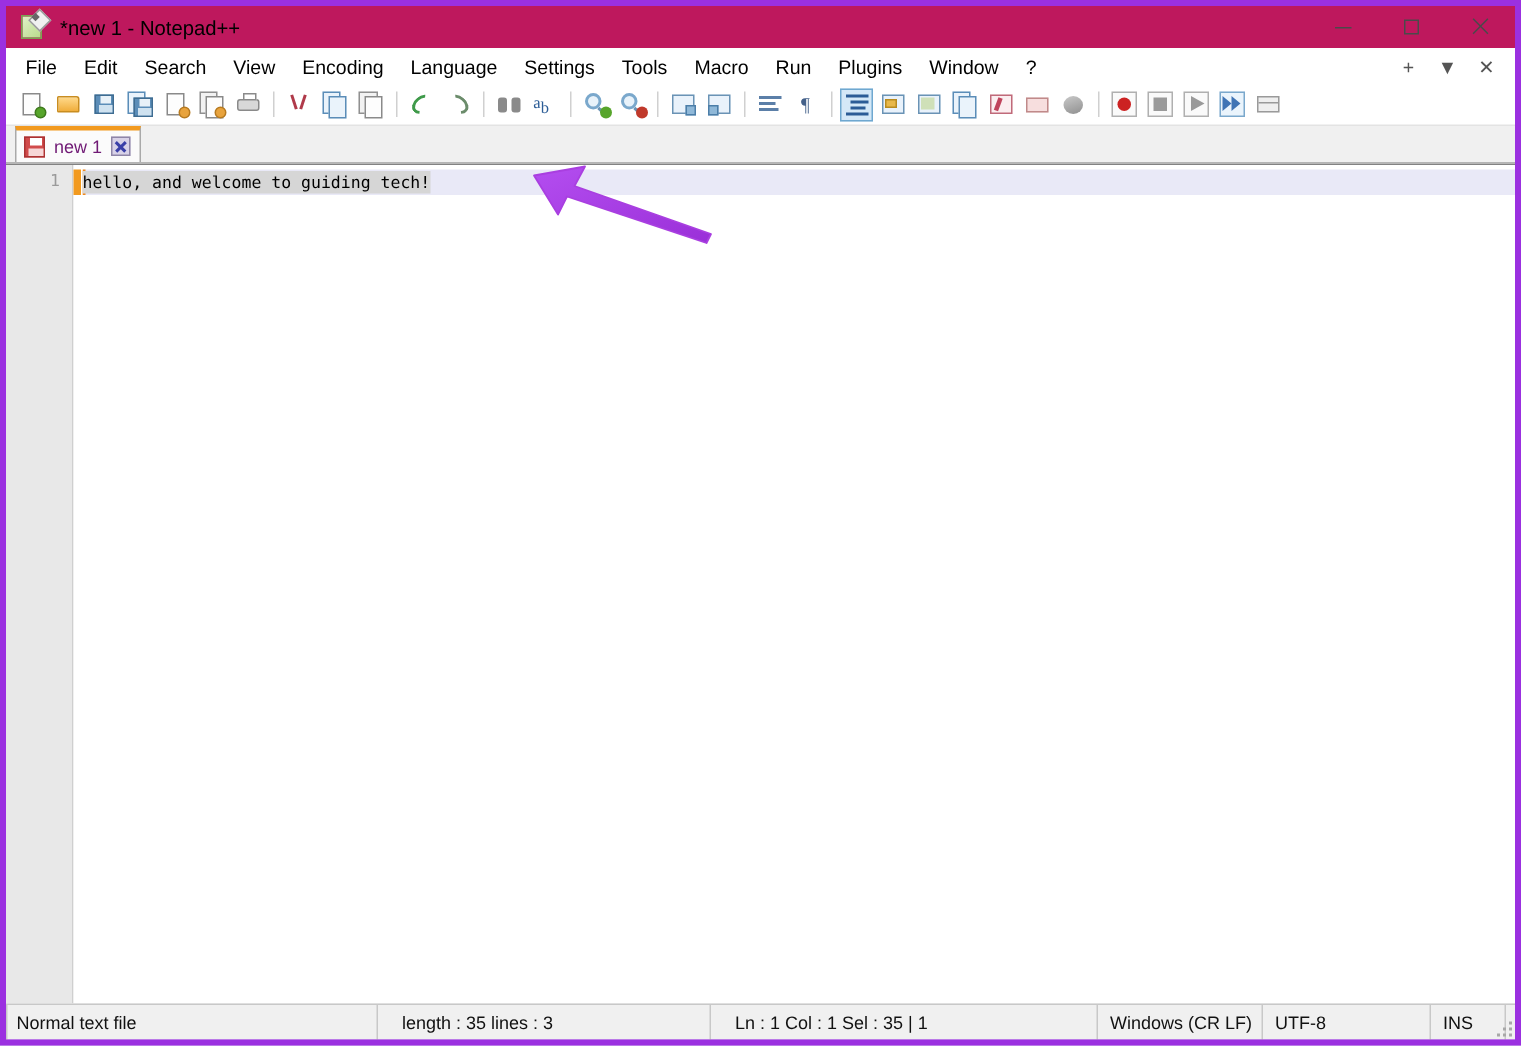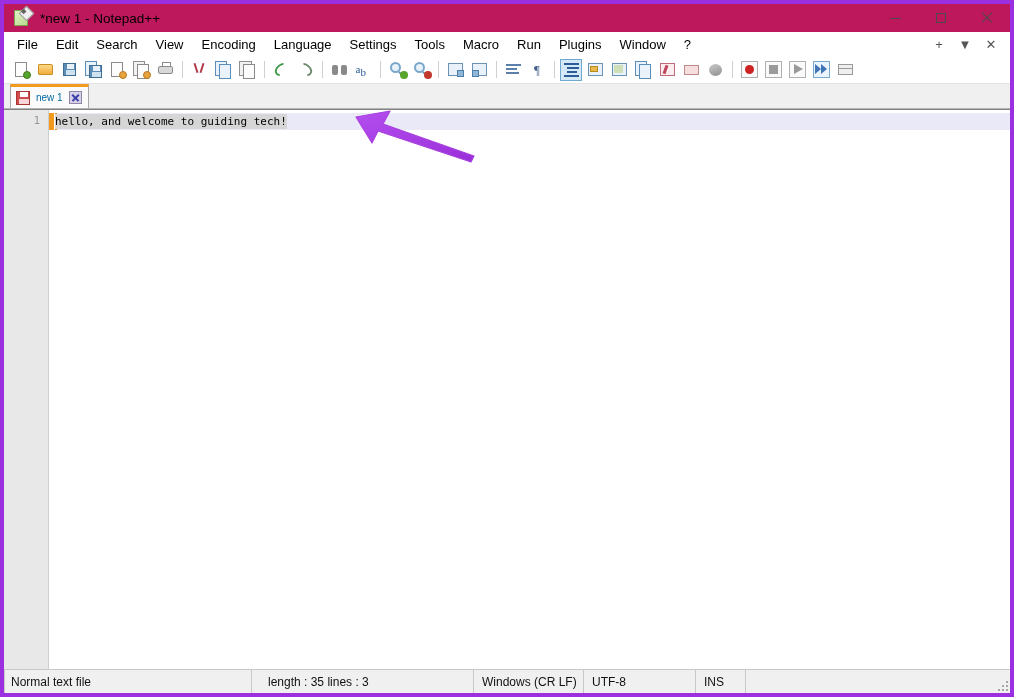--- a/index.html
+++ b/index.html
@@ -263,21 +263,21 @@
   .tab-floppy{
     position:absolute;left:0;top:0;width:14px;height:14px;
     background:#d14b4b;border:1px solid #a33;box-sizing:border-box;
   }
   .tab-floppy:before{
     content:"";position:absolute;left:3px;top:0px;width:8px;height:5px;background:#fff;
   }
   .tab-floppy:after{
     content:"";position:absolute;left:2px;bottom:0px;width:10px;height:5px;background:#f6d6d6;
   }
-  .tab-label{font-size:10px;color:#0369a1;white-space:nowrap;}
+  .tab-label{font-size:12px;color:#701a75;white-space:nowrap;}
   .tab-close{
     width:13px;height:13px;
     background:#d8d2e8;border:1px solid #8f86a8;box-sizing:border-box;
     position:relative;cursor:default;
   }
   .tab-close:before,.tab-close:after{
     content:"";position:absolute;left:1px;top:5px;width:9px;height:1.6px;background:#3a3fa8;
   }
   .tab-close:before{transform:rotate(45deg);}
   .tab-close:after{transform:rotate(-45deg);}
@@ -645,20 +645,21 @@
         <div class="code-line">
           <span class="sel-text">hello, and welcome to guiding tech!</span>
         </div>
         <div class="vscroll"></div>
       </div>
     </div>
 
     <div class="statusbar">
       <div class="sb-cell first" style="width:248px;">Normal text file</div>
       <div class="sb-cell" style="width:222px;padding-left:16px;">length : 35   lines : 3</div>
+      <div class="sb-cell" style="width:258px;padding-left:16px;">Ln : 1    Col : 1    Sel : 35 | 1</div>
       <div class="sb-cell" style="width:110px;padding-left:8px;">Windows (CR LF)</div>
       <div class="sb-cell" style="width:112px;padding-left:8px;">UTF-8</div>
       <div class="sb-cell" style="width:50px;padding-left:8px;">INS</div>
       <span class="sb-grip">
         <i style="right:0;bottom:0;"></i>
         <i style="right:4px;bottom:0;"></i>
         <i style="right:8px;bottom:0;"></i>
         <i style="right:0;bottom:4px;"></i>
         <i style="right:4px;bottom:4px;"></i>
         <i style="right:0;bottom:8px;"></i>

